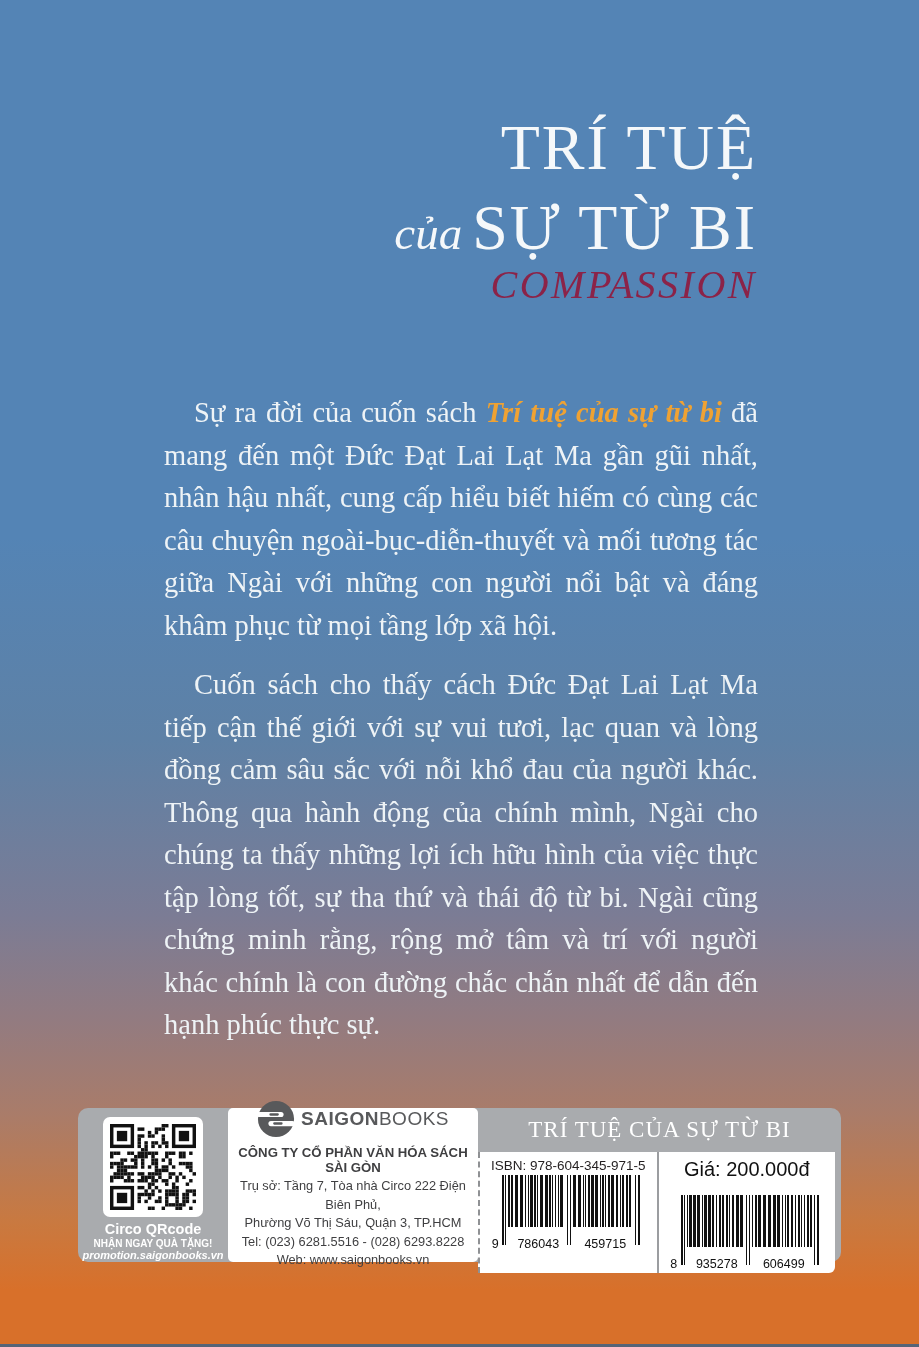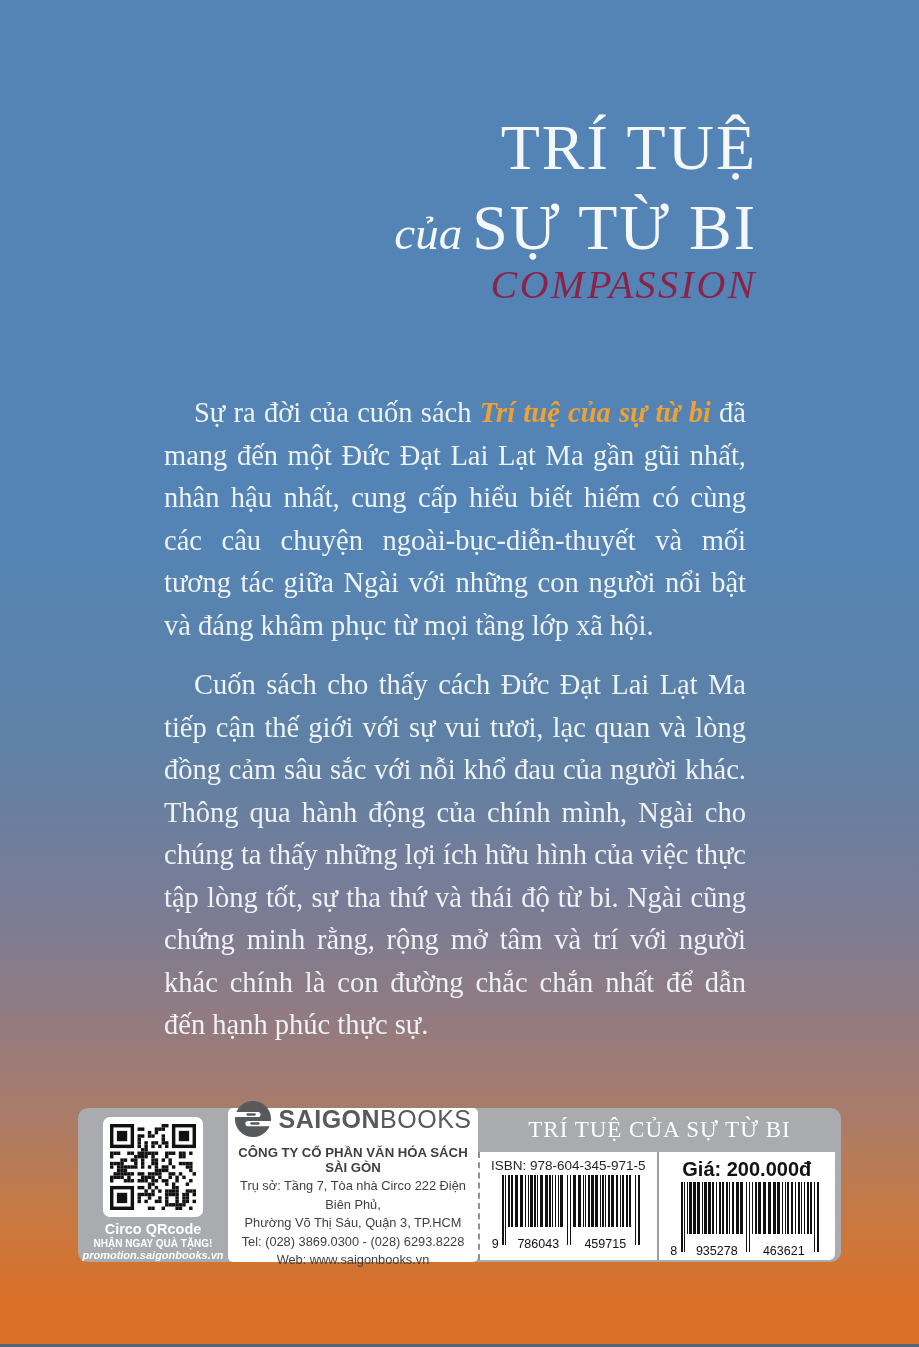--- a/index.html
+++ b/index.html
@@ -20,21 +20,21 @@
   .t1{font-size:64px;letter-spacing:2px;line-height:1.0;}
   .t2{font-size:64px;letter-spacing:2px;line-height:1.0;margin-top:16px;}
   .t2 .script{font-style:italic;font-size:47px;letter-spacing:0;margin-right:10px;}
   .t3{font-size:33px;letter-spacing:1.5px;color:#8b2348;margin-top:14px;line-height:1.0;}
   .t3 .script{font-style:italic;font-size:41px;letter-spacing:0;margin-right:4px;}
   .t4{font-size:40px;letter-spacing:2.5px;color:#8b2348;margin-top:5px;line-height:1.0;font-style:italic;}
   
   .body-text{position:absolute;left:164px;top:392px;width:594px;color:#eef3f6;}
   .para{
     font-size:28.5px;line-height:42.5px;text-align:justify;
-    text-indent:30px;margin:0 12px 17px 0;
+    text-indent:30px;margin:0 0 17px 0;
   }
   .hl{color:#efa233;font-style:italic;font-weight:bold;}
   
   .footer-panel{
     position:absolute;left:78px;top:1108px;width:763px;height:154px;
     background:#a9abae;border-radius:10px;display:flex;
     font-family:"Liberation Sans","DejaVu Sans",sans-serif;
   }
   .qr-section{width:150px;display:flex;flex-direction:column;align-items:center;padding-top:9px;box-sizing:border-box;}
   .qr-box{width:100px;height:100px;background:#fff;border-radius:7px;display:flex;align-items:center;justify-content:center;}
@@ -42,40 +42,40 @@
   .qr-scan{color:#fff;font-weight:bold;font-size:14.5px;margin-top:4px;}
   .qr-gift{color:#fff;font-weight:bold;font-size:10px;margin-top:1px;}
   .qr-url{color:#fff;font-weight:bold;font-style:italic;font-size:11px;}
   .pub-card{
     width:250px;background:#fff;border-radius:5px;box-sizing:border-box;
     display:flex;flex-direction:column;align-items:center;justify-content:center;
     color:#3f3f41;text-align:center;padding:6px 4px;
   }
   .logo-row{display:flex;align-items:center;gap:6px;margin-bottom:7px;}
   .logo-row svg{width:38px;height:38px;}
-  .wordmark{font-size:25px;color:#58595b;letter-spacing:.5px;}
+  .wordmark{font-size:19px;color:#58595b;letter-spacing:.5px;}
   .wordmark .bold{font-weight:bold;}
   .wordmark .light{font-weight:normal;}
   .company{font-weight:bold;font-size:13.2px;margin-bottom:2px;}
   .addr{font-size:12.8px;line-height:1.45;}
   
   .book-section{flex:1;display:flex;flex-direction:column;}
   .book-header{
     height:44px;line-height:44px;text-align:center;color:#fff;
     font-family:"Liberation Serif","DejaVu Serif",serif;
     font-size:23px;letter-spacing:1px;
   }
   .book-card{
     flex:1;background:#fff;margin:0 6px 5px 0;border-radius:0 0 6px 0;
     border-left:2px dashed #8f9194;display:flex;
   }
   .col{flex:1;display:flex;flex-direction:column;align-items:center;padding-top:6px;box-sizing:border-box;}
   .isbn-col{border-right:2px solid #9b9da0;}
   .isbn{font-size:13.5px;color:#231f20;margin-bottom:2px;}
-  .price{font-size:20px;font-weight:bold;color:#111;margin-bottom:1px;}
+  .price{font-size:20px;font-weight:normal;color:#111;margin-bottom:14px;}
   .barcode{position:relative;width:160px;height:78px;}
   .barcode svg{position:absolute;left:0;top:0;}
   .digits{position:absolute;bottom:1px;left:0;width:100%;height:15px;font-size:12.5px;color:#111;}
   .digits span{position:absolute;text-align:center;}
   .digits .d1{left:0;width:14px;}
   .digits .d2{left:20px;width:60px;}
   .digits .d3{left:86px;width:62px;}
 </style>
 </head>
 <body>
@@ -325,21 +325,21 @@
           <rect x="0" y="12.5" width="28" height="5.5" rx="2.7" fill="#ffffff"></rect>
           <rect x="12" y="22" width="28" height="5.5" rx="2.7" fill="#ffffff"></rect>
           <rect x="13" y="14" width="10" height="2.5" rx="1.2" fill="#58595b"></rect>
           <rect x="17" y="23.5" width="10" height="2.5" rx="1.2" fill="#58595b"></rect>
         </svg>
         <div class="wordmark"><span class="bold">SAIGON</span><span class="light">BOOKS</span></div>
       </div>
       <div class="company">CÔNG TY CỔ PHẦN VĂN HÓA SÁCH SÀI GÒN</div>
       <div class="addr">Trụ sở: Tầng 7, Tòa nhà Circo 222 Điện Biên Phủ,</div>
       <div class="addr">Phường Võ Thị Sáu, Quận 3, TP.HCM</div>
-      <div class="addr">Tel: (028) 3869.0300 - (028) 6293.8228</div>
+      <div class="addr">Tel: (023) 6281.5516 - (028) 6293.8228</div>
       <div class="addr">Web: www.saigonbooks.vn</div>
     </div>
 
     <div class="book-section">
       <div class="book-header">TRÍ TUỆ CỦA SỰ TỪ BI</div>
       <div class="book-card">
         <div class="col isbn-col">
           <div class="isbn">ISBN: 978-604-345-971-5</div>
           <div class="barcode">
             <svg class="bars bc" viewBox="0 0 160 78">
@@ -430,21 +430,21 @@
                 <rect x="128" y="0" width="1" height="52" fill="#111"></rect>
                 <rect x="131" y="0" width="2" height="52" fill="#111"></rect>
                 <rect x="134" y="0" width="1" height="52" fill="#111"></rect>
                 <rect x="137" y="0" width="1" height="52" fill="#111"></rect>
                 <rect x="140" y="0" width="2" height="52" fill="#111"></rect>
                 <rect x="143" y="0" width="2" height="52" fill="#111"></rect>
               </svg>
             <div class="digits">
               <span class="d1">8</span>
               <span class="d2">935278</span>
-              <span class="d3">463621</span>
+              <span class="d3">606499</span>
             </div>
           </div>
         </div>
       </div>
     </div>
 
   </div>
 </div>
 
 </body></html>

